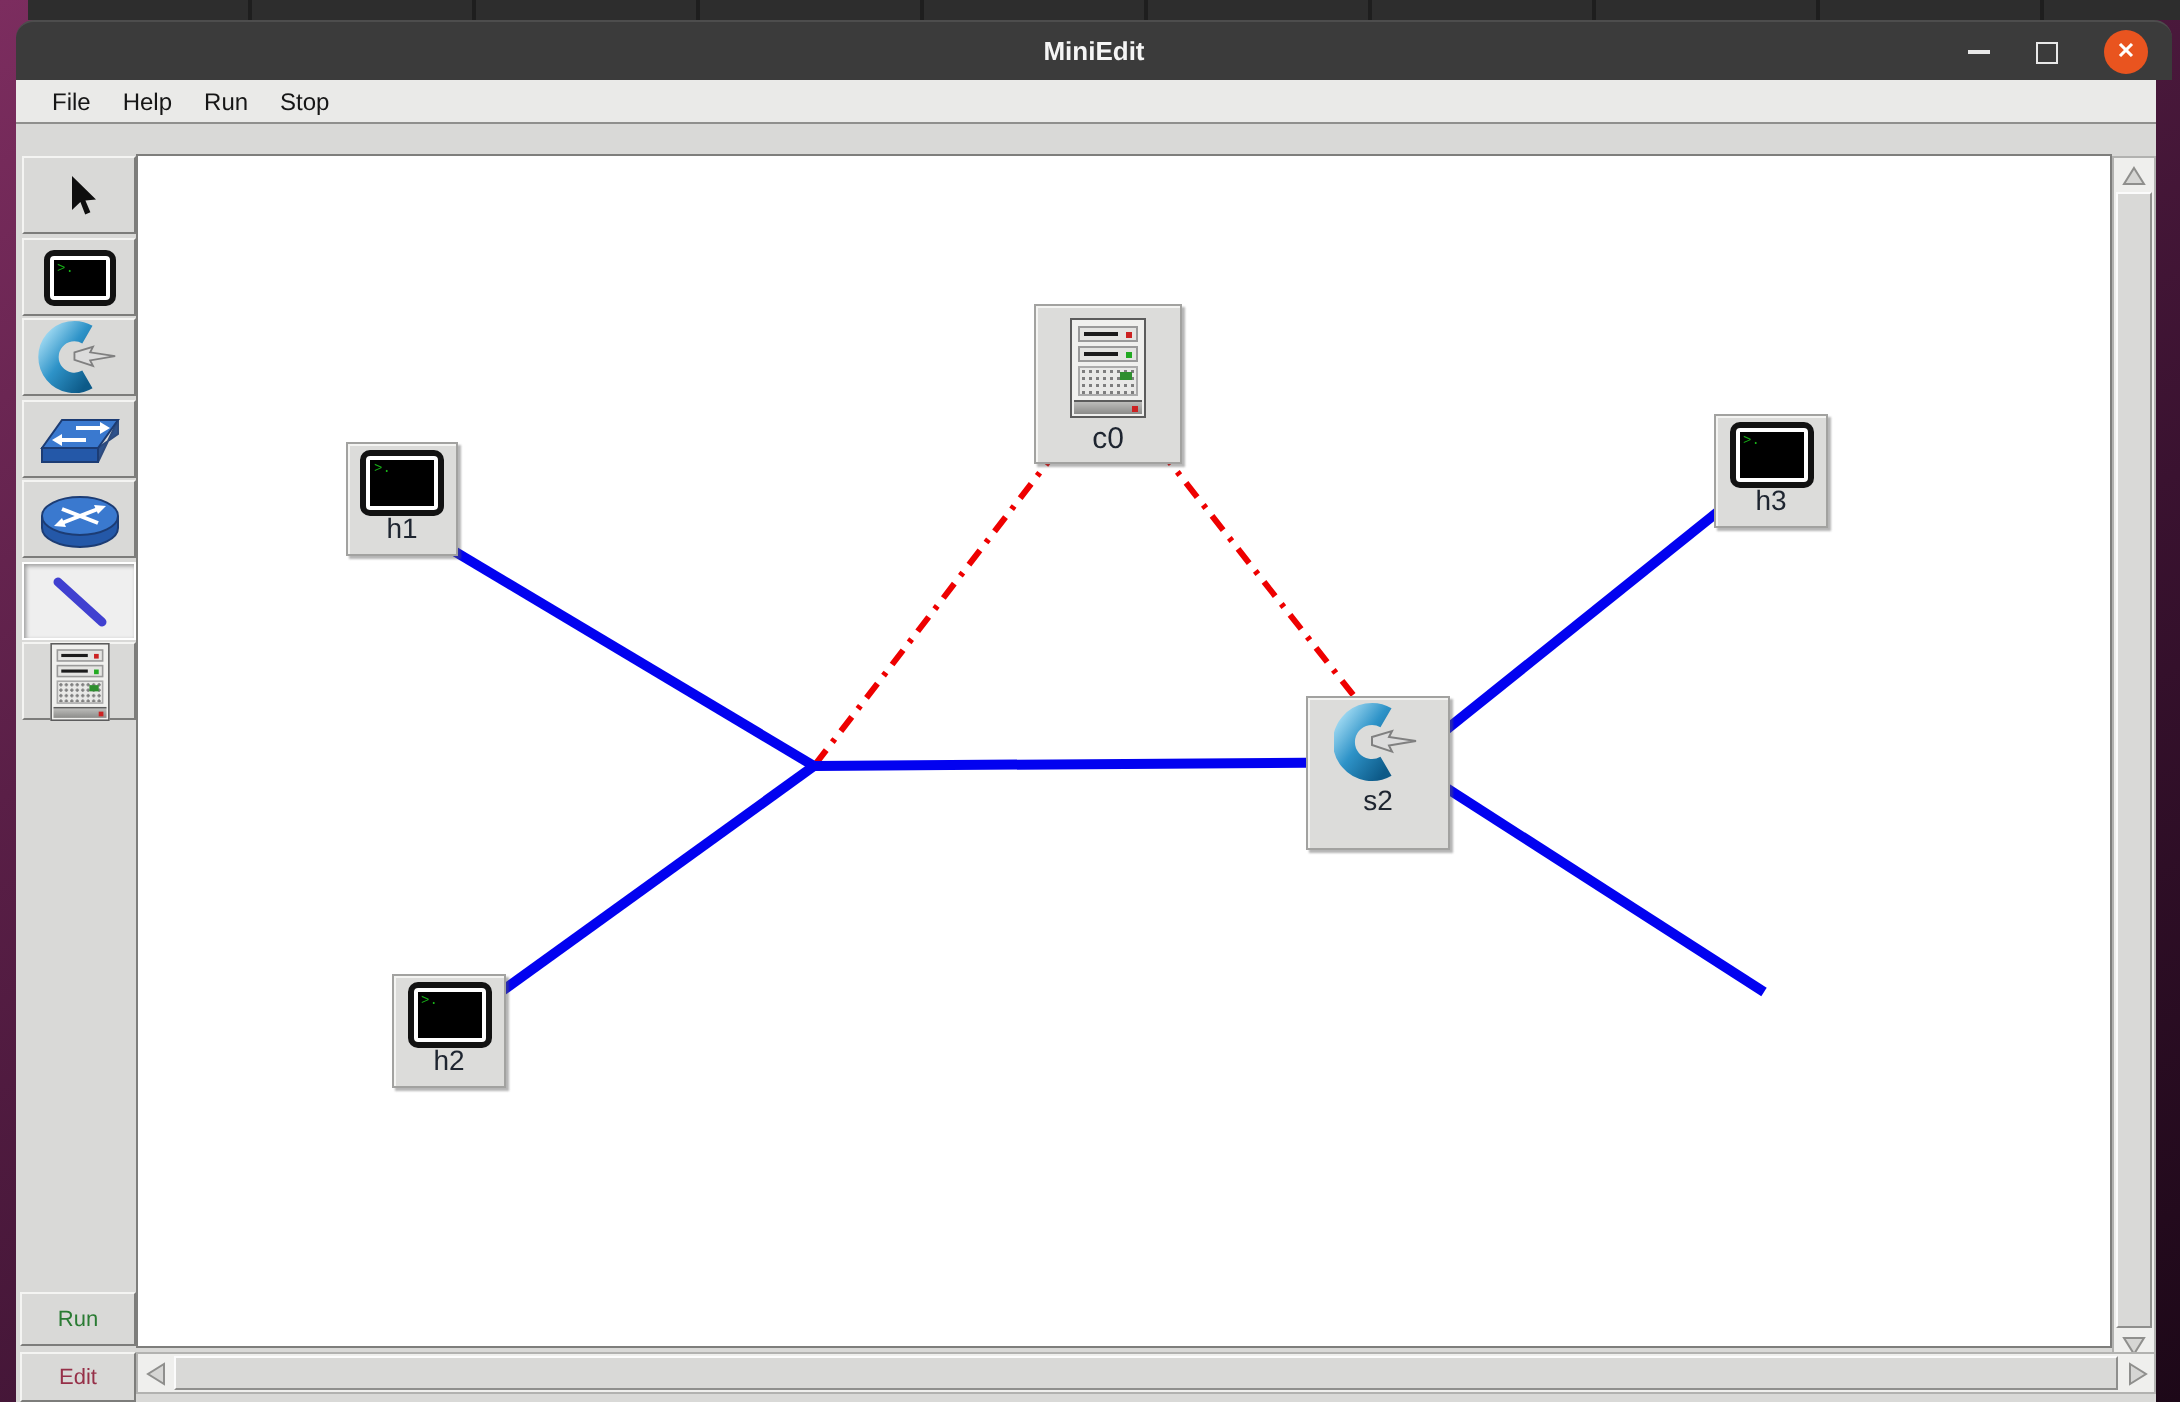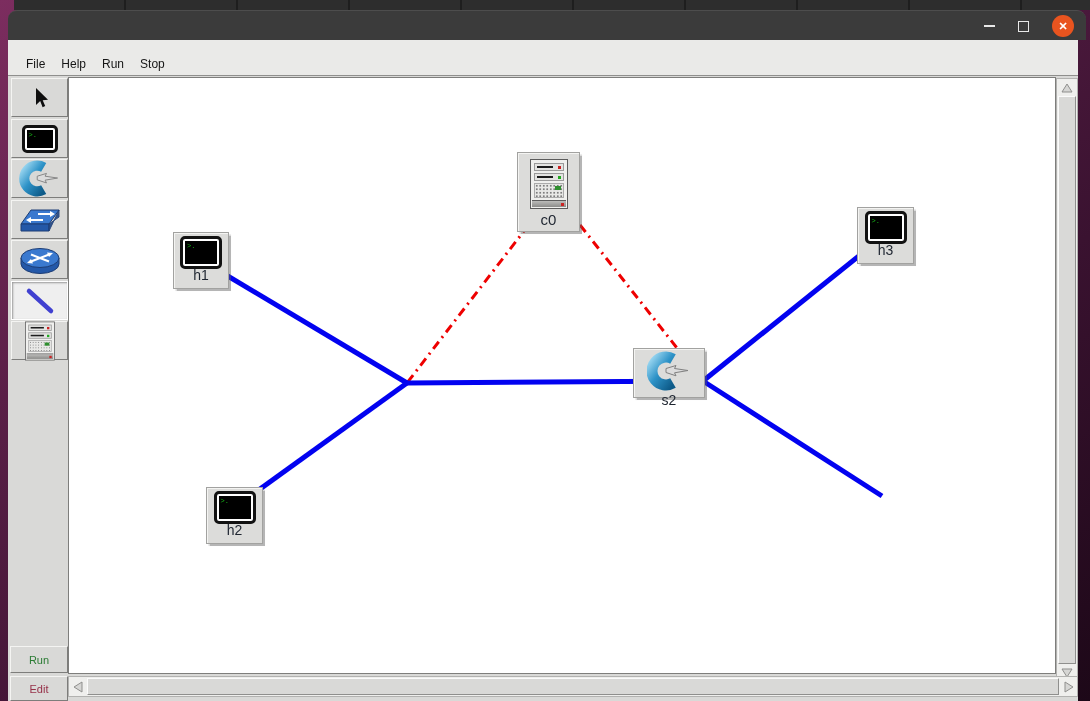--- a/index.html
+++ b/index.html
@@ -15,22 +15,22 @@
     border-radius:9px 9px 0 0; border-top:1px solid #4d4d4d; display:flex; align-items:center; }
   .title-text { position:absolute; left:0; right:0; text-align:center; color:#f5f5f5; font-weight:bold; font-size:13px; }
   .win-controls { position:absolute; right:12px; top:0; height:30px; display:flex; align-items:center; gap:23px; }
   .btn-min { width:11px; height:2px; background:#e8e8e8; cursor:pointer; }
   .btn-max { width:11px; height:11px; border:1.5px solid #e8e8e8; cursor:pointer; }
   .btn-close { width:22px; height:22px; border-radius:50%; background:#e9541f; color:#fff; font-size:11px;
     line-height:22px; text-align:center; font-weight:bold; cursor:pointer; }
 
   .body { position:absolute; left:0; top:30px; width:1070px; height:661px; background:#d9d9d7; }
 
-  .menubar { position:absolute; left:0; top:0; width:100%; height:36px; background:#eaeae8;
-    border-bottom:1px solid #8f8f8d; display:flex; align-items:flex-end; padding-left:10px; }
+  .menubar { position:absolute; left:0; top:0; width:100%; height:22px; background:#eaeae8;
+    border-bottom:1px solid #8f8f8d; display:flex; align-items:flex-start; padding-left:10px; }
   .menu-item { font-size:12px; color:#161616; padding:4px 8px; cursor:default; }
 
   
   .toolbtn { position:absolute; left:3px; width:57px; height:39px; background:#d9d9d7;
     border:1px solid; border-color:#f4f4f2 #7d7d7b #7d7d7b #f4f4f2;
     display:flex; align-items:center; justify-content:center; }
   .toolbtn.selected { background:#efefef; border-color:#ffffff; box-shadow:inset 1px 1px 2px #9a9a9a; }
 
   
   .term-icon { width:36px; height:27px; background:#000; border:2px solid #fff; outline:3px solid #121212;
@@ -92,20 +92,21 @@
         <stop offset="1" stop-color="#0d5a88"></stop>
     </linearGradient>
   </defs>
 </svg>
 
 <div class="desktop">
   <div class="top-strip"></div>
 
   <div class="window">
     <div class="titlebar">
+      <div class="title-text">MiniEdit</div>
       <div class="win-controls">
         <div class="btn-min"></div>
         <div class="btn-max"></div>
         <div class="btn-close">✕</div>
       </div>
     </div>
 
     <div class="body">
 
       <div class="menubar">
@@ -181,55 +182,55 @@
         <svg class="links-svg" width="986" height="595">
           <line x1="485" y1="114" x2="338" y2="305" stroke="#ee0000" stroke-width="3" stroke-dasharray="9 5 2 5"></line>
           <line x1="485" y1="114" x2="634" y2="303" stroke="#ee0000" stroke-width="3" stroke-dasharray="9 5 2 5"></line>
           <line x1="132" y1="182" x2="338" y2="305" stroke="#0202f0" stroke-width="5"></line>
           <line x1="155" y1="437" x2="338" y2="305" stroke="#0202f0" stroke-width="5"></line>
           <line x1="338" y1="305" x2="634" y2="303" stroke="#0202f0" stroke-width="5"></line>
           <line x1="634" y1="303" x2="816" y2="157" stroke="#0202f0" stroke-width="5"></line>
           <line x1="634" y1="303" x2="813" y2="418" stroke="#0202f0" stroke-width="5"></line>
         </svg>
 
-        <div class="node" style="left:448px;top:74px;width:63px;height:80px">
+        <div class="node" style="left:448px;top:74px;width:74px;height:80px">
           <div class="ctrl-icon">
             <div class="ctrl-slot" style="top:3px">
                 <div class="dash"></div>
                 <div class="dot" style="background:#c22"></div>
               </div>
             <div class="ctrl-slot" style="top:13px">
                 <div class="dash"></div>
                 <div class="dot" style="background:#2a2"></div>
               </div>
             <div class="ctrl-grid">
                 <div class="chip"></div>
               </div>
             <div class="ctrl-base">
                 <div class="dot"></div>
               </div>
           </div>
           <div class="node-label c0-label">c0</div>
         </div>
 
 
-        <div class="node" style="left:564px;top:270px;width:72px;height:50px">
+        <div class="node" style="left:584px;top:270px;width:72px;height:77px">
           <svg class="icon-wrap" width="44" height="40" viewBox="0 0 44 40">
             <path d="M 26 7.9 A 14 14 0 1 0 26 32.1" fill="none" stroke="url(#swg)" stroke-width="11"></path>
             <path d="M 19 17.5 L 29 14.5 L 27.5 17.5 L 41 19.5 L 27.5 21.8 L 29 24.8 L 19 21.5 Z" fill="#dcdcdc" stroke="#808080" stroke-width="1"></path>
           </svg>
           <div class="node-label">s2</div>
         </div>
 
-        <div class="node" style="left:104px;top:154px;width:56px;height:57px">
+        <div class="node" style="left:104px;top:143px;width:56px;height:57px">
           <div class="term-icon"></div>
           <div class="node-label">h1</div>
         </div>
 
-        <div class="node" style="left:137px;top:409px;width:57px;height:57px">
+        <div class="node" style="left:127px;top:409px;width:57px;height:57px">
           <div class="term-icon"></div>
           <div class="node-label">h2</div>
         </div>
 
         <div class="node" style="left:788px;top:129px;width:57px;height:57px">
           <div class="term-icon"></div>
           <div class="node-label">h3</div>
         </div>
 
       </div>

